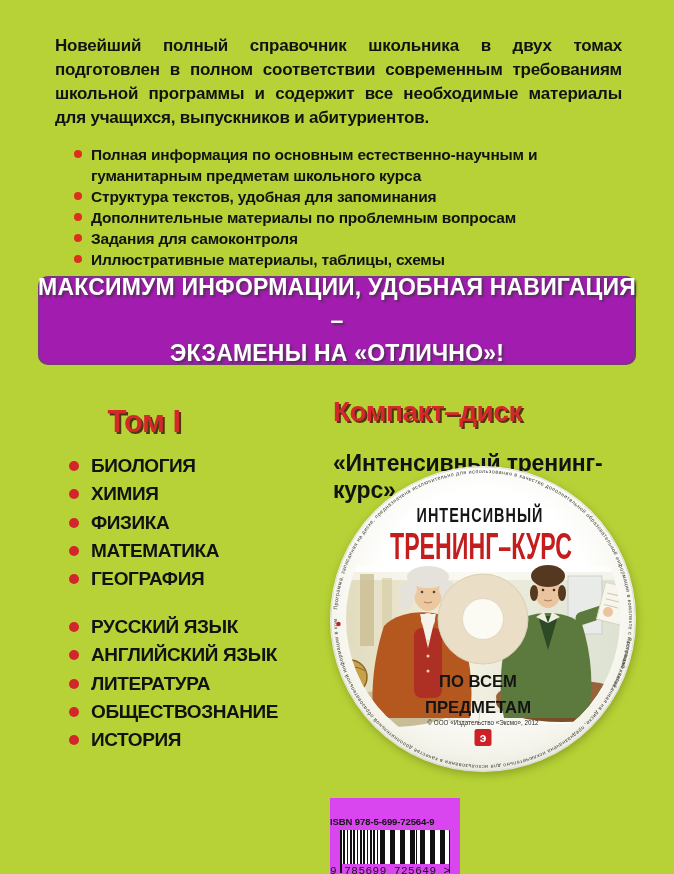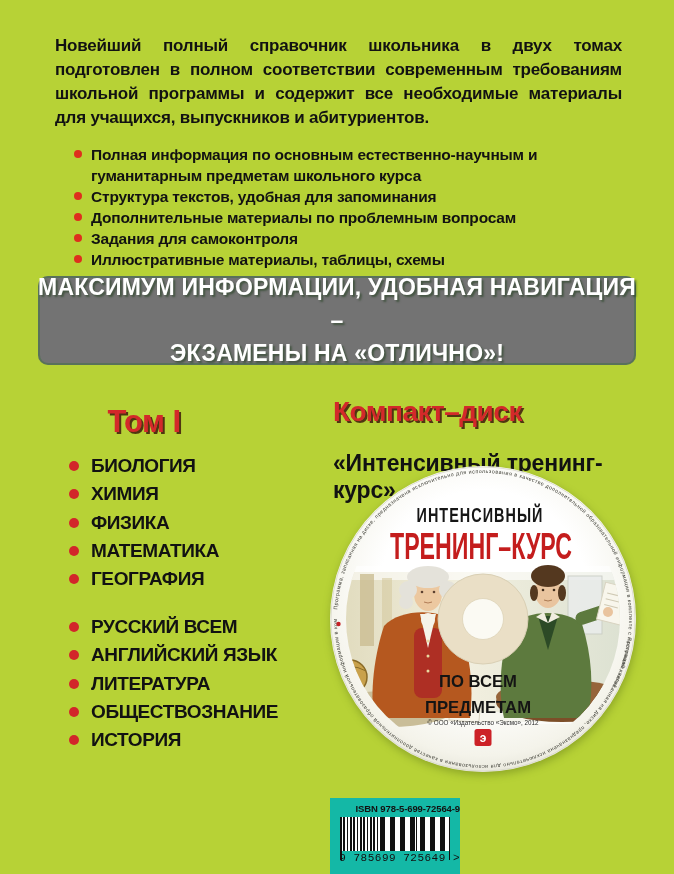--- a/index.html
+++ b/index.html
@@ -20,21 +20,21 @@
     position:relative; padding-left:17px;
     font-size:15.5px; font-weight:bold; line-height:21px; letter-spacing:-0.2px;
   }
   .dot {
     position:absolute; left:0; top:6px; width:8px; height:8px;
     border-radius:50%; background:#de2f1d; display:block;
   }
   
   .banner {
     position:absolute; left:38px; top:276px; width:598px; height:89px;
-    background:#737373; border-radius:10px; box-sizing:border-box;
+    background:#a21caf; border-radius:10px; box-sizing:border-box;
     box-shadow: inset 0 0 0 2px rgba(40,110,45,.35);
     display:flex; flex-direction:column; justify-content:center;
     text-align:center; color:#ffffff; font-weight:bold;
     font-size:23px; line-height:33px; letter-spacing:0.2px;
     text-shadow:2px 2px 2px rgba(30,60,25,.55);
   }
   
   .vol { position:absolute; left:57px; }
   .vol1 { top:404px;text-align:center; }
   .vol2 { top:601px; }
@@ -58,21 +58,21 @@
   .cd-heading { font-size:28px; margin-bottom:22px; }
   .cd-subheading { font-size:23px; font-weight:bold; letter-spacing:-0.2px; }
   
   .disc {
     position:absolute; left:330px; top:466px; width:306px; height:306px;
     filter: drop-shadow(1px 3px 4px rgba(60,80,10,.35));
   }
   
   .barcode-box {
     position:absolute; left:330px; top:798px; width:130px; height:76px;
-    background:#14b8a6; box-sizing:border-box; padding-top:5px; text-align:right;
+    background:#d946ef; box-sizing:border-box; padding-top:18px; text-align:left;
   }
   .isbn { font-size:9.5px; font-weight:bold; letter-spacing:-0.1px; }
   .bars {
     position:relative; height:34px; margin:3px 10px 0;
     background: repeating-linear-gradient(90deg,
       #111 0 1.5px, #fff 1.5px 2.5px, #111 2.5px 5px,
       #fff 5px 6.5px, #111 6.5px 7.5px, #fff 7.5px 10px);
   }
   .bars::before, .bars::after {
     content:""; position:absolute; top:0; bottom:-9px; width:1.5px; background:#111;
@@ -126,21 +126,21 @@
           <span class="dot2"></span>
           <span>ГЕОГРАФИЯ</span>
         </li>
     </ul>
   </div>
 
   <div class="vol vol2">
     <ul class="subjects">
       <li>
           <span class="dot2"></span>
-          <span>РУССКИЙ ВСЕМ</span>
+          <span>РУССКИЙ ЯЗЫК</span>
         </li>
       <li>
           <span class="dot2"></span>
           <span>АНГЛИЙСКИЙ ЯЗЫК</span>
         </li>
       <li>
           <span class="dot2"></span>
           <span>ЛИТЕРАТУРА</span>
         </li>
       <li>

